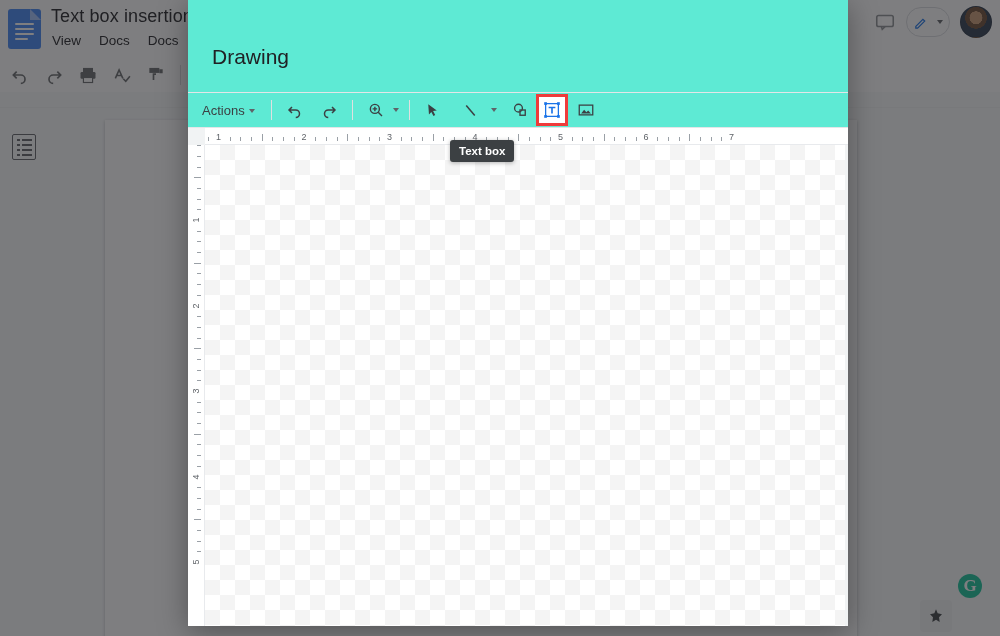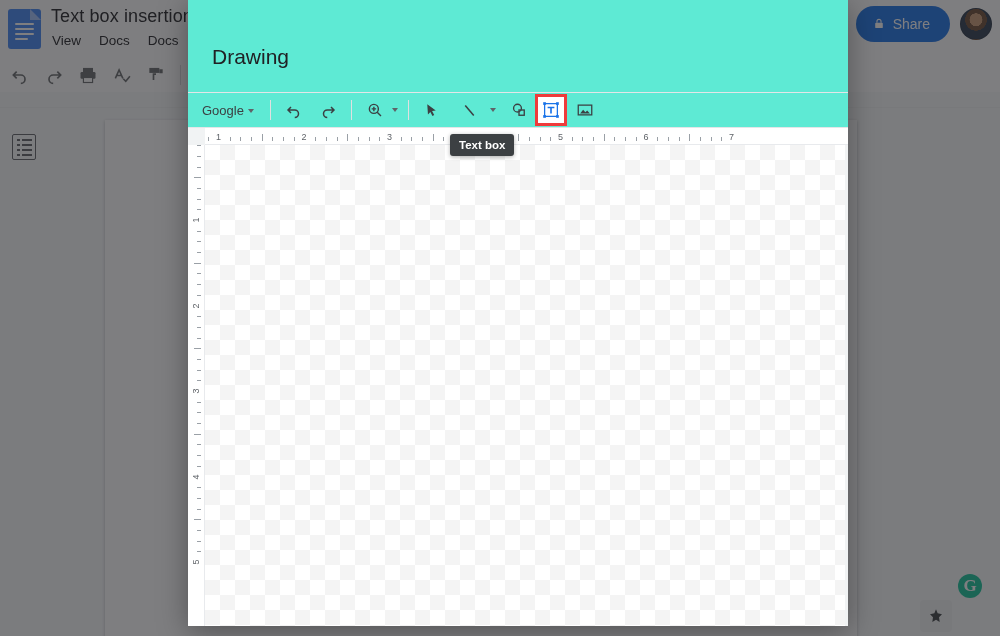--- a/index.html
+++ b/index.html
@@ -193,27 +193,20 @@
       <div class="header-right">
         <svg class="hr-icon" viewBox="0 0 24 24">
           <rect x="3" y="5" width="18" height="12" rx="2" fill="none" stroke="#5f6368" stroke-width="1.7"></rect>
           <path d="M8 17l1 3 3-3" fill="none" stroke="#5f6368" stroke-width="1.7"></path>
         </svg>
         <div class="mode-chip">
           <svg width="17" height="17" viewBox="0 0 24 24">
             <path fill="none" stroke="#1a73e8" stroke-width="1.8" d="M4 17.5l10-10 2.5 2.5-10 10H4z"></path>
           </svg>
           <span class="caret"></span>
-        </div>
-        <div class="btn-share">
-          <svg width="14" height="14" viewBox="0 0 24 24">
-            <rect x="5.5" y="10" width="13" height="9" rx="1.6" fill="#fff"></rect>
-            <path d="M8.5 10V7.5a3.5 3.5 0 0 1 7 0V10" fill="none" stroke="#fff" stroke-width="1.9"></path>
-          </svg>
-          <span>Share</span>
         </div>
         <div class="avatar"></div>
       </div>
     </div>
 
     <div class="docs-toolbar">
       <svg class="tb-icon" viewBox="0 0 24 24">
         <path fill="none" stroke="#3c4043" stroke-width="2" d="M8 8L4 12l4 4M4 12h9a5 5 0 0 1 0 10"></path>
       </svg>
       <svg class="tb-icon" viewBox="0 0 24 24">
@@ -269,21 +262,21 @@
   <div id="scrim"></div>
 
   <div id="drawing-dialog">
 
     <div class="dlg-head">
       <div class="dlg-title">Drawing</div>
     </div>
 
     <div class="dlg-toolbar">
       <div class="dt-actions">
-        <span>Google</span><span class="caret"></span>
+        <span>Actions</span><span class="caret"></span>
       </div>
       <div class="dt-sep"></div>
 
       <div class="dt-btn">
         <svg width="18" height="18" viewBox="0 0 24 24">
           <path fill="none" stroke="#3c4043" stroke-width="2" d="M8 8L4 12l4 4M4 12h9a5 5 0 0 1 0 10"></path>
         </svg>
       </div>
       <div class="dt-btn" style="margin-left:8px">
         <svg width="18" height="18" viewBox="0 0 24 24">
@@ -435,16 +428,16 @@
           <div class="tick" style="top: 380.562px; left: 9px; height: 1px; width: 4px;"></div>
           <div class="tick" style="top: 391.25px; left: 6px; height: 1px; width: 7px;"></div>
           <div class="tick" style="top: 401.938px; left: 9px; height: 1px; width: 4px;"></div>
           <div class="tick" style="top: 412.625px; left: 9px; height: 1px; width: 4px;"></div>
           <div class="tick" style="top: 423.312px; left: 9px; height: 1px; width: 4px;"></div>
           <div class="ruler-num v" style="top: 429px; left: 2px; width: 12px; text-align: center;">5</div>
         </div>
       <div class="ruler-corner"></div>
       <div class="scroll-right"></div>
 
-      <div class="tooltip" id="tooltip" style="left:262px; top:6px;">Text box</div>
+      <div class="tooltip" id="tooltip" style="left:262px; top:12px;">Text box</div>
     </div>
   </div>
 </div>
 
 </body></html>

